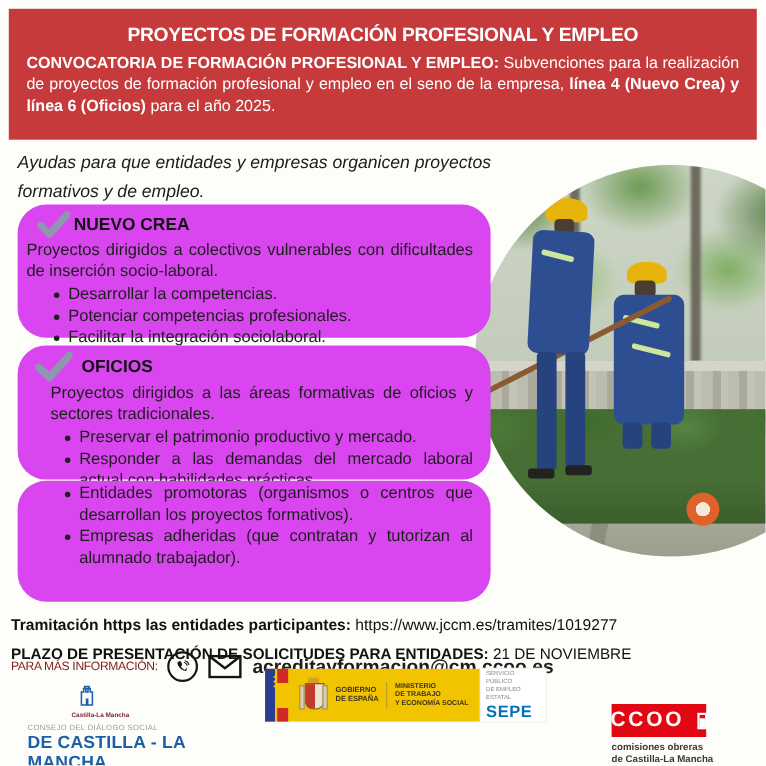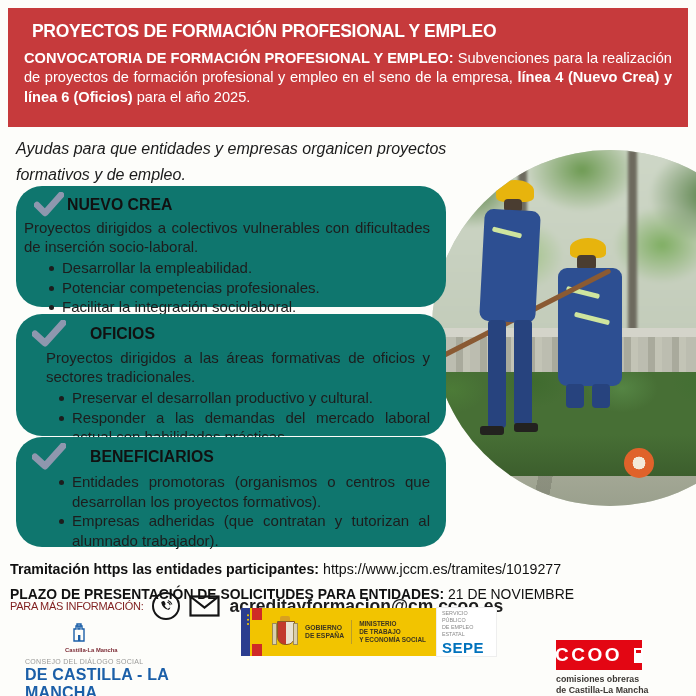--- a/index.html
+++ b/index.html
@@ -6,21 +6,21 @@
   #page{
     position:relative;width:696px;height:696px;overflow:hidden;
     background:#fdfdfa;font-family:"Liberation Sans",sans-serif;color:#1d1d1d;
   }
   
   .hdr{
     position:absolute;left:8px;top:8px;width:680px;height:119px;
     background:#c63a3c;color:#fff;
   }
   .hdr h1{
-    margin:0;padding:13px 24px 0;
+    margin:0;padding:13px 24px 0;text-align:center;
     font-size:17.5px;font-weight:800;letter-spacing:-.3px;
   }
   .hdr .para{
     margin:7px 16px 0;font-size:14.6px;line-height:1.33;text-align:justify;
   }
   .hdr .para .b{font-weight:800;}
   
   .intro{
     position:absolute;left:16px;top:120px;width:462px;z-index:4;
     font-style:italic;font-size:16px;line-height:1.62;color:#1c1c1c;
@@ -76,31 +76,31 @@
     position:absolute;left:-14px;top:216px;width:216px;height:5px;background:#8a5a33;
     transform:rotate(-27deg);transform-origin:left center;z-index:5;border-radius:3px;
   }
   .trimmer{
     position:absolute;left:192px;top:298px;width:30px;height:30px;border-radius:50%;
     background:radial-gradient(circle at 50% 50%,#f3e9d8 0 30%,#e0622a 31% 80%,#c24f1d);
     z-index:5;
   }
   
   .card{
-    position:absolute;left:16px;width:430px;background:#0f766e;
+    position:absolute;left:16px;width:430px;background:#d946ef;
     border-radius:26px;z-index:3;
   }
   #card1{top:186px;height:121px;}
   #card2{top:314px;height:122px;}
   #card3{top:437px;height:110px;}
   .card .head-row{
     display:flex;align-items:center;gap:3px;padding:6px 10px 0 18px;
     font-weight:800;font-size:15.8px;color:#111;
   }
-  #card2 .head-row,#card3 .head-row{gap:24px;padding-left:16px;}
+  #card2 .head-row,#card3 .head-row{gap:8px;padding-left:16px;}
   .chk{flex:0 0 auto;}
   .sec-intro{
     margin:1px 0 0;padding:0 16px 0 8px;font-size:15px;line-height:1.28;text-align:justify;
   }
   #card2 .sec-intro{padding-left:30px;}
   .bullets{
     margin:2px 0 0;padding:0 16px 0 46px;font-size:15px;line-height:1.3;
     text-align:justify;list-style:none;
   }
   #card2 .bullets,#card3 .bullets{padding-left:56px;}
@@ -218,47 +218,41 @@
 
   <section class="card" id="card1">
     <div class="head-row">
       <svg class="chk" width="30" height="25" viewBox="0 0 30 25">
           <polyline points="3,13 11,21 27,3" fill="none" stroke="#8e97ae" stroke-width="6.5" stroke-linecap="round" stroke-linejoin="round"></polyline>
         </svg>
       <span>NUEVO CREA</span>
     </div>
     <p class="sec-intro">Proyectos dirigidos a colectivos vulnerables con dificultades de inserción socio-laboral.</p>
     <ul class="bullets">
-      <li>Desarrollar la empleabilidad.</li>
+      <li>Desarrollar la competencias.</li>
       <li>Potenciar competencias profesionales.</li>
       <li>Facilitar la integración sociolaboral.</li>
     </ul>
   </section>
 
   <section class="card" id="card2">
     <div class="head-row">
       <svg class="chk" width="34" height="27" viewBox="0 0 34 27">
           <polyline points="3,14 13,23 31,3" fill="none" stroke="#8e97ae" stroke-width="7" stroke-linecap="round" stroke-linejoin="round"></polyline>
         </svg>
       <span>OFICIOS</span>
     </div>
     <p class="sec-intro">Proyectos dirigidos a las áreas formativas de oficios y sectores tradicionales.</p>
     <ul class="bullets">
-      <li>Preservar el desarrollan productivo y cultural.</li>
+      <li>Preservar el patrimonio productivo y mercado.</li>
       <li>Responder a las demandas del mercado laboral actual con habilidades prácticas.</li>
     </ul>
   </section>
 
   <section class="card" id="card3">
-    <div class="head-row">
-      <svg class="chk" width="34" height="27" viewBox="0 0 34 27">
-          <polyline points="3,14 13,23 31,3" fill="none" stroke="#8e97ae" stroke-width="7" stroke-linecap="round" stroke-linejoin="round"></polyline>
-        </svg>
-      <span>BENEFICIARIOS</span>
-    </div>
     <ul class="bullets">
       <li>Entidades promotoras (organismos o centros que desarrollan los proyectos formativos).</li>
       <li>Empresas adheridas (que contratan y tutorizan al alumnado trabajador).</li>
     </ul>
   </section>
 
   <p class="infoline" id="line1"><span class="lbl">Tramitación https las entidades participantes:</span>
     <span>https://www.jccm.es/tramites/1019277</span></p>
 
   <p class="infoline" id="line2"><span class="lbl">PLAZO DE PRESENTACIÓN DE SOLICITUDES PARA ENTIDADES:</span>

